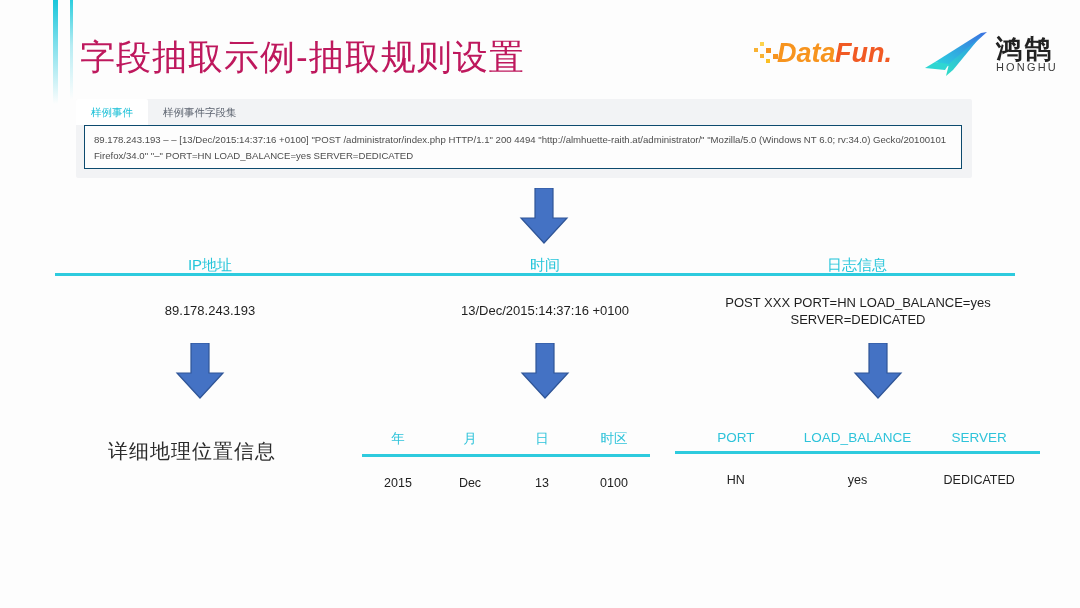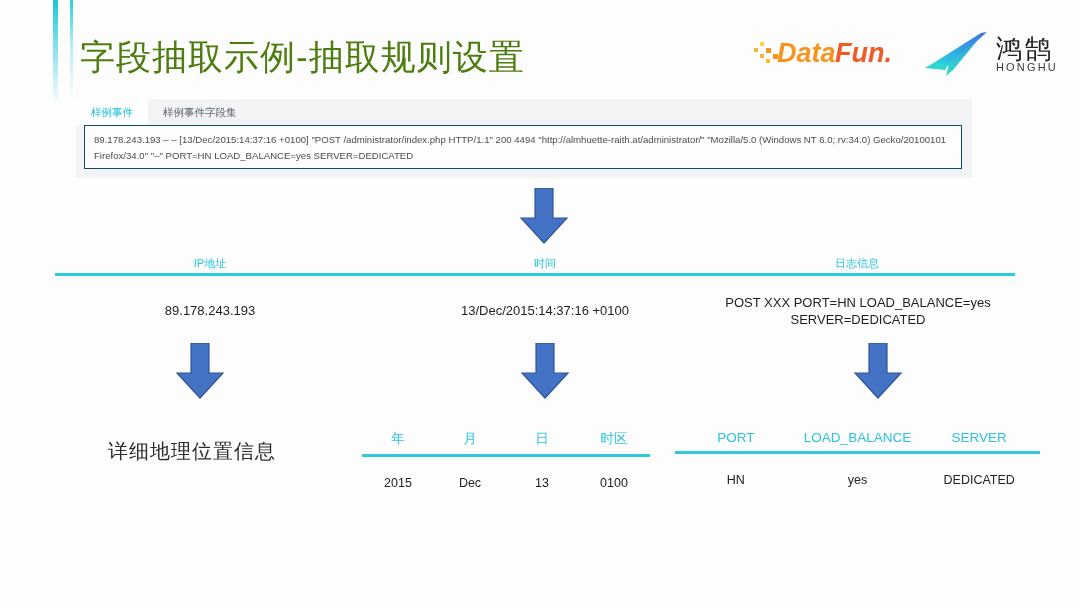--- a/index.html
+++ b/index.html
@@ -37,42 +37,42 @@
     background: linear-gradient(to bottom, #2ccede 0%, #b6ecf3 45%, rgba(255,255,255,0) 100%);
   }
 
   
   .slide-title {
     position: absolute;
     left: 80px;
     top: 33px;
     font-size: 35px;
     line-height: 48px;
-    color: #4d7c0f;
+    color: #be185d;
     letter-spacing: 1px;
     white-space: nowrap;
   }
 
   
   .logo-zone {
     position: absolute;
     right: 22px;
     top: 30px;
     display: flex;
     align-items: center;
     gap: 16px;
   }
   .datafun-logo { display: block; }
   .honghu-logo { display: flex; align-items: center; gap: 5px; }
   .honghu-text { display: flex; flex-direction: column; align-items: flex-start; line-height: 1; }
   .honghu-cn {
     font-size: 26px;
     color: #222;
     letter-spacing: 3px;
-    font-weight: 400;
+    font-weight: 700;
   }
   .honghu-en {
     font-size: 11px;
     color: #3b3b3b;
     letter-spacing: 2.2px;
   }
 
   
   .event-panel {
     position: absolute;
@@ -122,21 +122,21 @@
   }
 
   
   .arrow {
     position: absolute;
   }
 
   
   .cat-head {
     position: absolute;
-    font-size: 11px;
+    font-size: 15px;
     color: #26c5da;
     text-align: center;
     white-space: nowrap;
   }
   .cat-rule {
     position: absolute;
     left: 55px;
     top: 273px;
     width: 960px;
     height: 3px;

